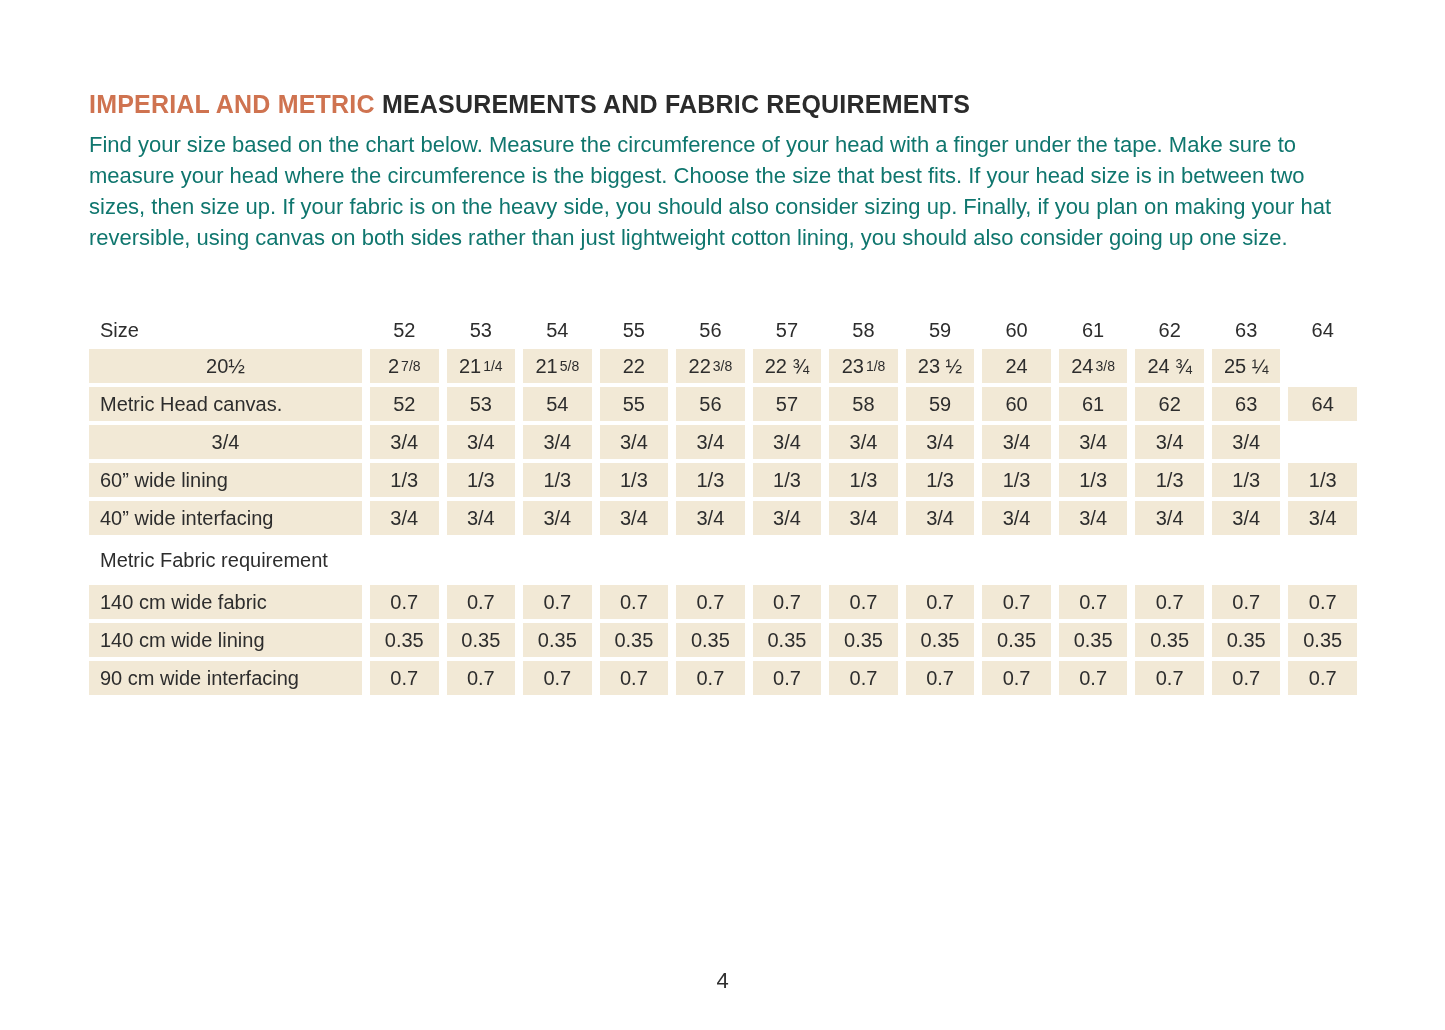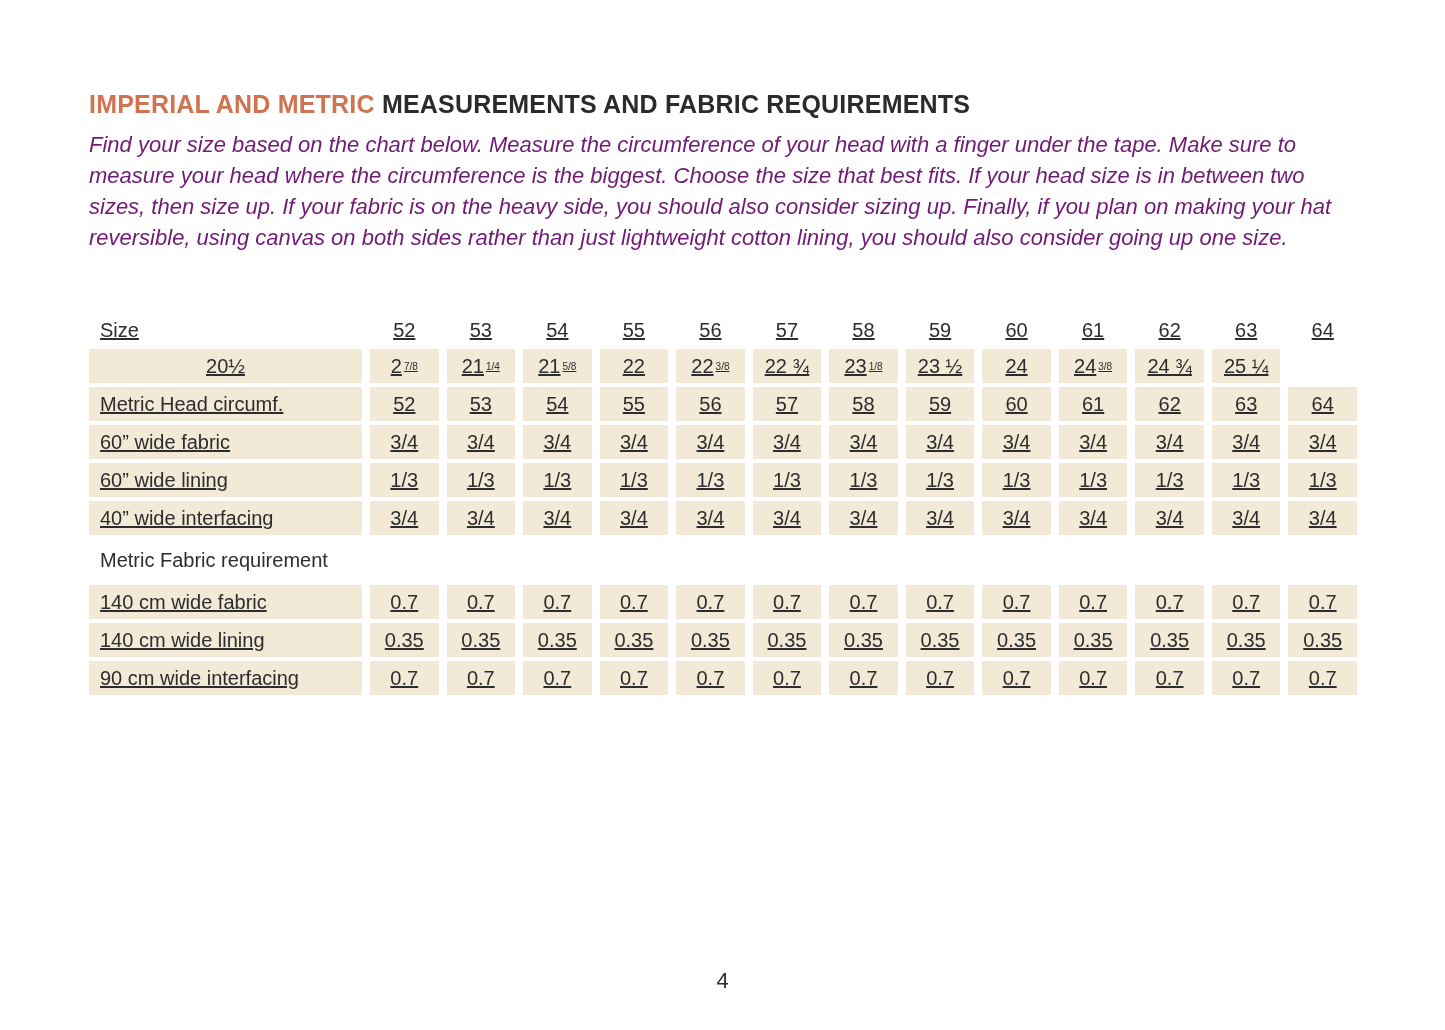--- a/index.html
+++ b/index.html
@@ -33,33 +33,31 @@
     white-space: nowrap;
   }
   h1.title .accent {
     color: var(--accent, #cf7350);
   }
   p.intro {
     margin: 10px 0 0 0;
     font-size: 22px;
     line-height: 31px;
     font-weight: 400;
-    color: #701a75;
-    font-style: italic;
+    color: #0f766e;
   }
   .size-table {
     margin-top: 62px;
     width: 1268px;
   }
   .trow {
     display: grid;
     grid-template-columns: 273px repeat(13, 1fr);
     column-gap: 8px;
     margin-bottom: 4px;
-    text-decoration: underline;
   }
   .trow .cell {
     height: 34px;
     display: flex;
     align-items: center;
     justify-content: center;
     background: var(--beige, #f2e9d6);
     font-size: 20px;
     white-space: nowrap;
   }
@@ -74,21 +72,21 @@
   .section-row {
     height: 42px;
     display: flex;
     align-items: center;
     padding-left: 11px;
     margin-bottom: 4px;
     font-size: 20px;
     background: transparent;
   }
   .frac {
-    font-size: 10px;
+    font-size: 14px;
     margin-left: 2px;
   }
   .page-number {
     position: absolute;
     left: 0;
     width: 1445px;
     top: 968px;
     text-align: center;
     font-size: 22px;
     color: #2f2f2f;
@@ -127,37 +125,36 @@
           <div class="cell">22 <span class="frac">3/8</span></div>
           <div class="cell">22 ¾</div>
           <div class="cell">23 <span class="frac">1/8</span></div>
           <div class="cell">23 ½</div>
           <div class="cell">24</div>
           <div class="cell">24<span class="frac">3/8</span></div>
           <div class="cell">24 ¾</div>
           <div class="cell">25 ¼</div>
         </div>
         <div class="trow">
-          <div class="cell label-cell">Metric Head circumf.</div>
+          <div class="cell label-cell">Metric Head canvas.</div>
           <div class="cell">52</div>
           <div class="cell">53</div>
           <div class="cell">54</div>
           <div class="cell">55</div>
           <div class="cell">56</div>
           <div class="cell">57</div>
           <div class="cell">58</div>
           <div class="cell">59</div>
           <div class="cell">60</div>
           <div class="cell">61</div>
           <div class="cell">62</div>
           <div class="cell">63</div>
           <div class="cell">64</div>
         </div>
         <div class="trow">
-          <div class="cell label-cell">60”  wide fabric</div>
           <div class="cell">3/4</div>
           <div class="cell">3/4</div>
           <div class="cell">3/4</div>
           <div class="cell">3/4</div>
           <div class="cell">3/4</div>
           <div class="cell">3/4</div>
           <div class="cell">3/4</div>
           <div class="cell">3/4</div>
           <div class="cell">3/4</div>
           <div class="cell">3/4</div>

